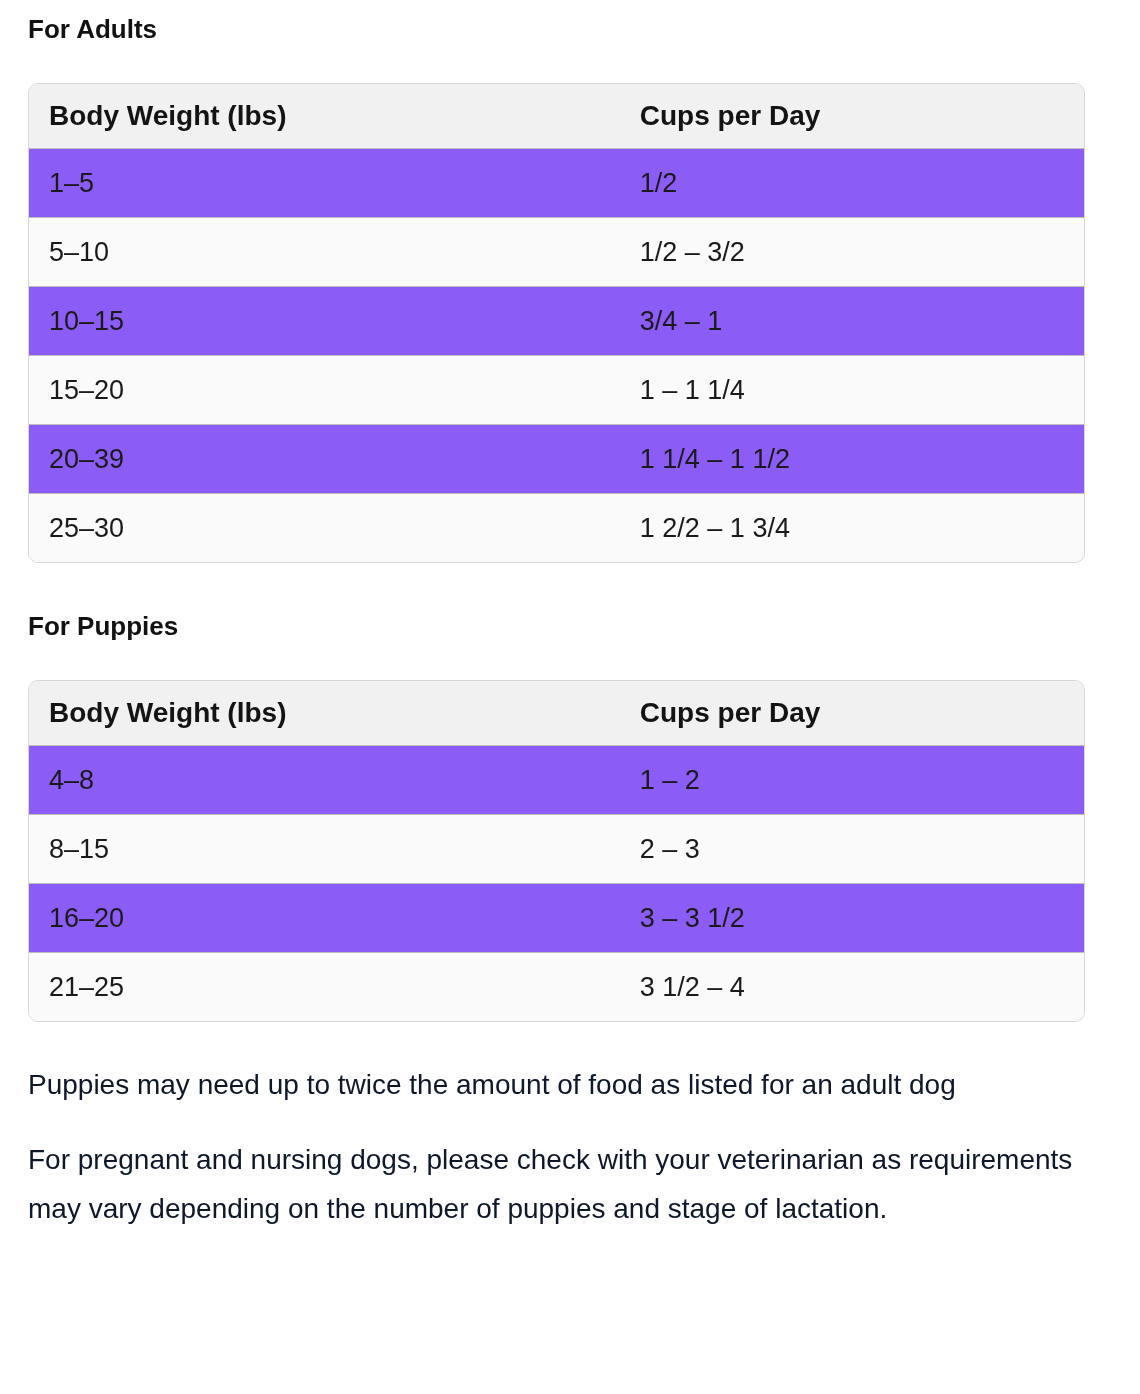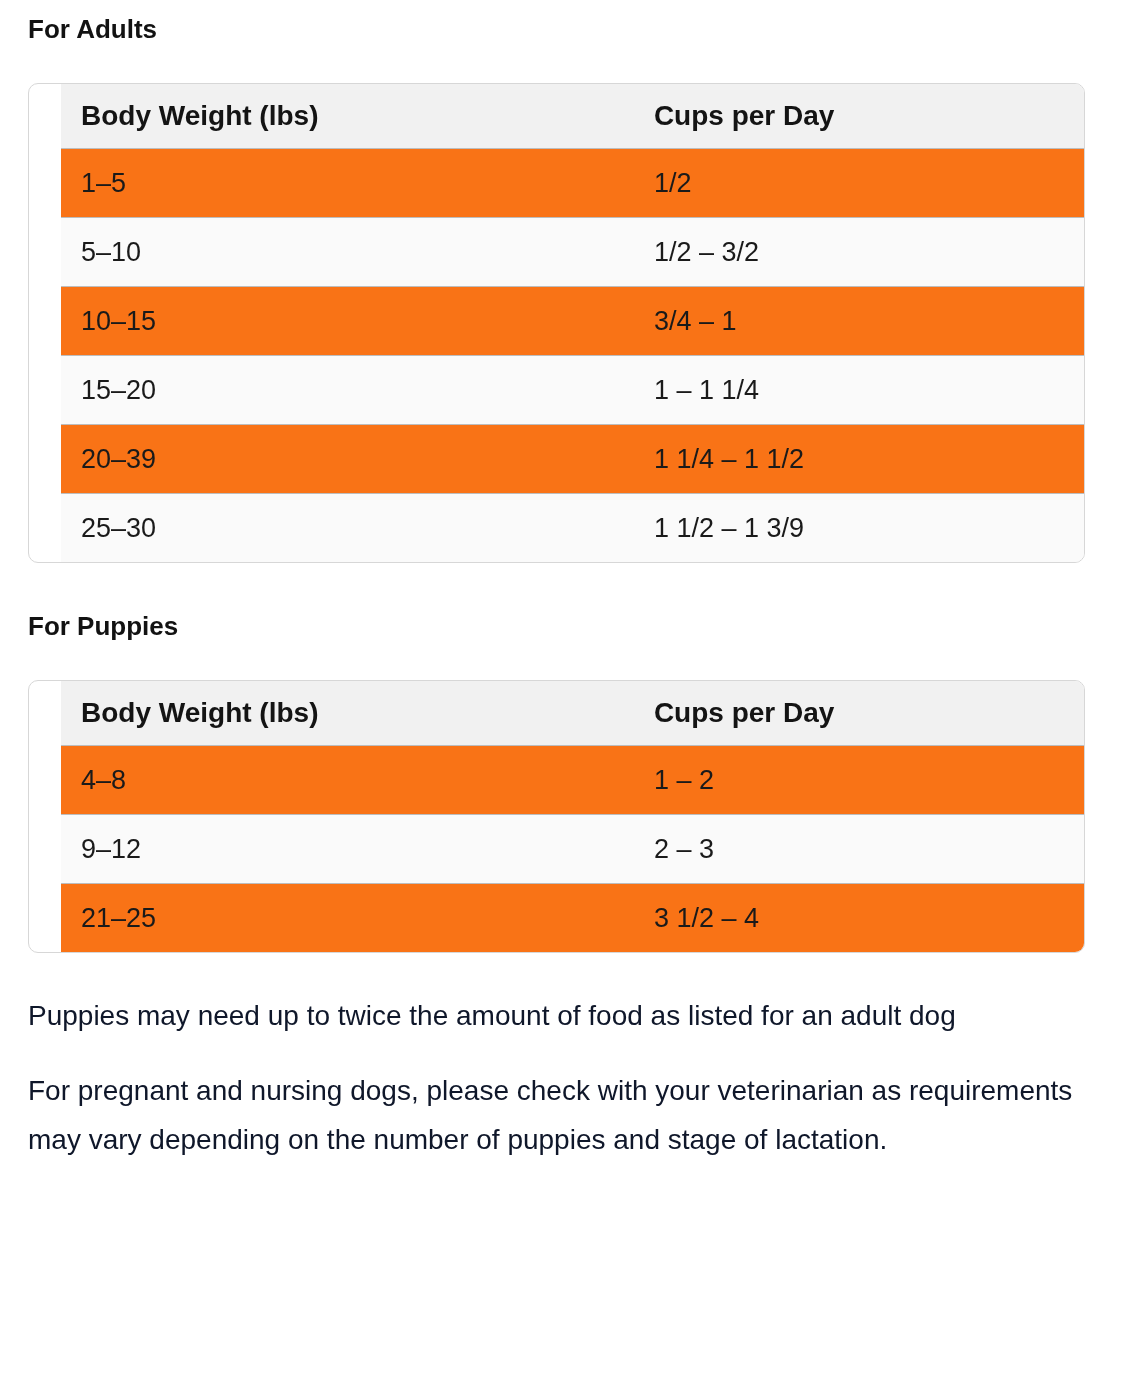--- a/index.html
+++ b/index.html
@@ -32,21 +32,20 @@
     color: #121212;
   }
   .section + .section .section-title {
     margin-top: 48px;
   }
   .table-card {
     border: 1px solid var(--card-border);
     border-radius: 10px;
     overflow: hidden;
     background: #fff;
-    padding-left: 32px;
   }
   table.feed-table {
     width: 100%;
     border-collapse: collapse;
     border-spacing: 0;
   }
   .feed-table th {
     background: var(--header-bg);
     text-align: left;
     font-size: 28px;
@@ -56,21 +55,21 @@
     color: #141414;
   }
   .feed-table th:first-child { width: 56%; }
   .feed-table td {
     font-size: 27px;
     font-weight: 400;
     line-height: 34px;
     padding: 17px 20px;
     color: var(--text-color);
   }
-  .feed-table tbody tr { background: #f97316; }
+  .feed-table tbody tr { background: #8b5cf6; }
   .feed-table tbody tr:nth-child(even) { background: var(--alt-row-bg); }
   .feed-table tbody tr td { border-top: 1px solid var(--row-divider); }
   .notes {
     margin-top: 38px;
   }
   .note {
     font-size: 28px;
     line-height: 49px;
     margin: 0 0 26px 0;
     max-width: 1060px;
@@ -109,21 +108,21 @@
           <tr>
             <td>15–20</td>
             <td>1 – 1 1/4</td>
           </tr>
           <tr>
             <td>20–39</td>
             <td>1 1/4 – 1 1/2</td>
           </tr>
           <tr>
             <td>25–30</td>
-            <td>1 1/2 – 1 3/9</td>
+            <td>1 2/2 – 1 3/4</td>
           </tr>
         </tbody>
       </table>
     </div>
   </section>
 
   <section class="section">
     <h2 class="section-title">For Puppies</h2>
     <div class="table-card">
       <table class="feed-table">
@@ -132,22 +131,26 @@
             <th>Body Weight (lbs)</th>
             <th>Cups per Day</th>
           </tr>
         </thead>
         <tbody>
           <tr>
             <td>4–8</td>
             <td>1 – 2</td>
           </tr>
           <tr>
-            <td>9–12</td>
+            <td>8–15</td>
             <td>2 – 3</td>
+          </tr>
+          <tr>
+            <td>16–20</td>
+            <td>3 – 3 1/2</td>
           </tr>
           <tr>
             <td>21–25</td>
             <td>3 1/2 – 4</td>
           </tr>
         </tbody>
       </table>
     </div>
   </section>
 

